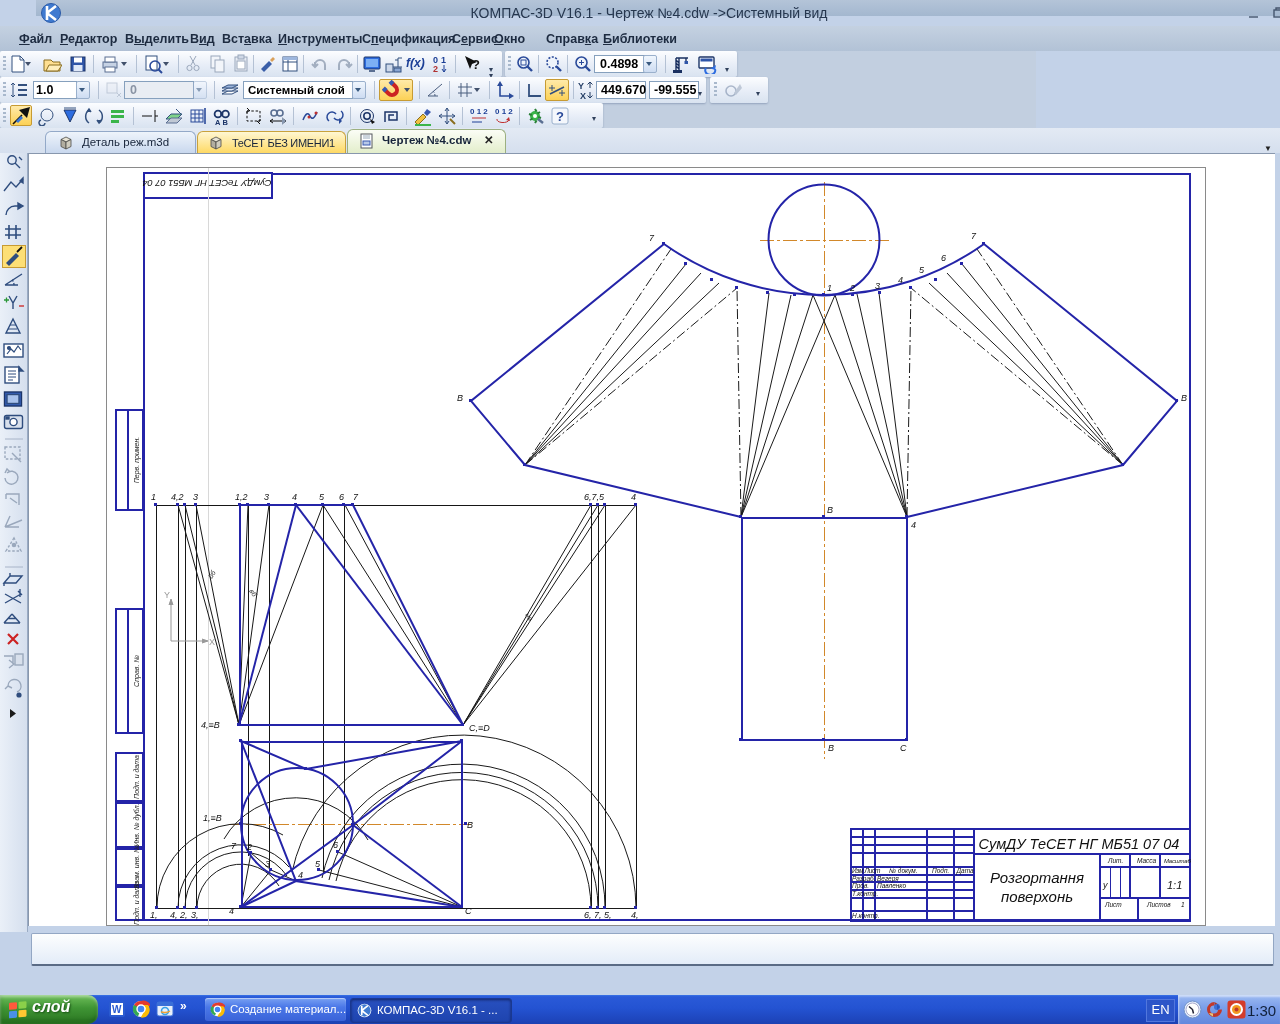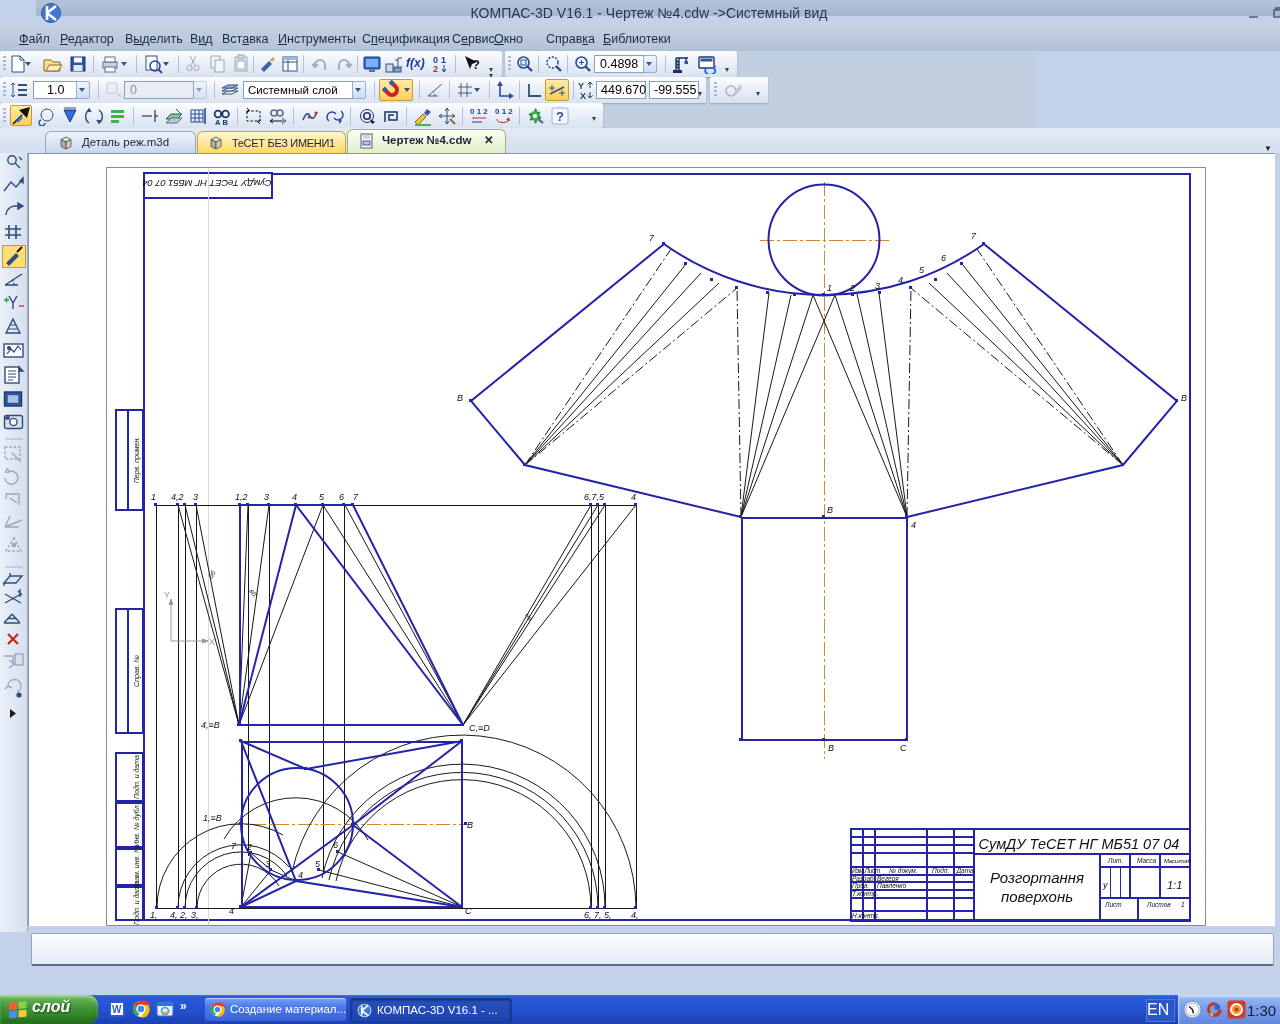--- a/index.html
+++ b/index.html
@@ -6,33 +6,33 @@
        font-family:"Liberation Sans", sans-serif;background:#c3d2e8;}
   .abs{position:absolute;}
   
   #titlebar{left:0;top:0;width:1280px;height:16px;
     background:linear-gradient(#b4c4d8,#a3b7cf);margin-left:36px;}
   #title-text{left:0;top:5px;width:1226px;text-align:center;
     font-size:14px;color:#26374f;}
   
   #menubar{left:0;top:26px;width:1280px;height:25px;
     background:linear-gradient(#c4d1e1,#b2c2d6);font-size:12.5px;color:#1d2b40;}
-  .menuitem{top:6px;}
+  .menuitem{top:6px;font-weight:bold;}
   .menuitem u{text-decoration:underline;}
   
   #dock{left:0;top:51px;width:1036px;height:77px;background:#c2cfe0;}
   .tpanel{position:absolute;height:26px;background:linear-gradient(#fcfdff,#e7edf7 55%,#d9e3f0);
      border-radius:2px;box-shadow:0 1px 2px rgba(60,80,120,.35);}
   .grip{position:absolute;width:3px;height:16px;top:5px;
     background:repeating-linear-gradient(#a8b8cc 0 2px,transparent 2px 4px);}
   .tsep{position:absolute;width:1px;height:18px;top:4px;background:#b4c1d4;}
   .ticon{position:absolute;top:3px;width:20px;height:20px;}
   .drop{position:absolute;top:11px;width:0;height:0;border-left:3px solid transparent;border-right:3px solid transparent;border-top:4px solid #41506b;}
   .ovf{position:absolute;top:16px;width:7px;height:7px;font-size:8px;color:#31415c;line-height:6px;}
-  .field{position:absolute;top:4px;height:18px;background:#fff;border:1px solid #86a0bd;font-size:12.5px;color:#000;line-height:17px;box-sizing:border-box;}
+  .field{position:absolute;top:4px;height:18px;background:#fff;border:1px solid #86a0bd;font-size:12.5px;color:#000;line-height:17px;box-sizing:border-box;font-weight:bold;}
   .combodrop{position:absolute;top:4px;width:14px;height:18px;background:linear-gradient(#f0f6fd,#cddcf2);border:1px solid #9ab0cc;border-radius:2px;box-sizing:border-box;}
   .combodrop:after{content:"";position:absolute;left:2px;top:6px;border-left:3px solid transparent;border-right:3px solid transparent;border-top:4px solid #3a5a80;}
   .hl{position:absolute;background:linear-gradient(#ffeaa9,#fcd156);border:1px solid #c79b33;border-radius:2px;box-sizing:border-box;}
   
   #tabbar{left:0;top:128px;width:1280px;height:25px;background:linear-gradient(#e3eaf4,#d5dfee);}
   .tab{position:absolute;top:3px;height:22px;border-radius:6px 6px 0 0;font-size:11.5px;color:#17243a;box-sizing:border-box;white-space:nowrap;}
   
   #canvas{left:28px;top:153px;width:1246px;height:772px;background:#fff;border-top:1px solid #8897ad;border-left:1px solid #8897ad;}
   #lpanel{left:0;top:153px;width:28px;height:779px;background:linear-gradient(90deg,#eaf0f8,#d5dfee);border-right:1px solid #9aabc4;box-sizing:border-box;}
   
@@ -195,21 +195,21 @@
       </svg>
       <div class="ovf" style="left:220px">▾</div>
     </div>
 
     <div class="tpanel" style="left:0;top:26px;width:706px">
       <div class="grip" style="left:3px"></div>
       <svg class="ticon" style="left:9px" viewBox="0 0 20 20" stroke="#33507e" fill="none">
         <path d="M4,3 v14 M2,5 l2,-2 2,2 M2,15 l2,2 2,-2"></path>
         <path d="M9,5 h9 M9,10 h9 M9,15 h9" stroke-width="2"></path>
       </svg>
-      <div class="field" style="left:33px;width:44px;padding-left:13px">1.0</div>
+      <div class="field" style="left:33px;width:44px;padding-left:2px">1.0</div>
       <div class="combodrop" style="left:76px"></div>
       <div class="tsep" style="left:98px"></div>
       <svg class="ticon" style="left:104px" viewBox="0 0 20 20" opacity="0.5">
         <rect x="3" y="3" width="10" height="10" fill="#e8ecf4" stroke="#9aa7bb"></rect>
         <path d="M13,13 l4,4 M13,17 l4,-4" stroke="#9aa7bb"></path>
       </svg>
       <div class="field" style="left:124px;width:70px;background:#e9edf3;color:#8a94a4;padding-left:5px">0</div>
       <div class="combodrop" style="left:193px;opacity:.55"></div>
       <div class="tsep" style="left:214px"></div>
       <svg class="ticon" style="left:220px" viewBox="0 0 20 20">
@@ -862,21 +862,21 @@
     </div>
     <div class="taskbtn abs" style="left:350px;width:160px;background:linear-gradient(#2850c0,#1e44ae);box-shadow:inset 0 1px 3px rgba(0,0,30,.55);border:1px solid #1a3890">
       <svg class="abs" style="left:6px;top:4px" width="15" height="15" viewBox="0 0 22 22">
         <circle cx="11" cy="11" r="10" fill="#fff"></circle>
         <circle cx="11" cy="11" r="9" fill="#3f7ad0"></circle>
         <path d="M7 4 L7 18 M7 11 L16 4 M7 11 L16 18" stroke="#fff" stroke-width="2.4" fill="none"></path>
       </svg>
       <span class="abs" style="left:26px">КОМПАС-3D V16.1 - ...</span>
     </div>
 
-    <div class="abs" style="left:1146px;top:4px;width:27px;height:21px;background:#2c55c8;border:1px solid #5277dd;color:#fff;font-size:16px;text-align:left;line-height:20px">EN</div>
+    <div class="abs" style="left:1146px;top:4px;width:27px;height:21px;background:#2c55c8;border:1px solid #5277dd;color:#fff;font-size:13px;text-align:center;line-height:20px">EN</div>
     <div class="abs" style="left:1178px;top:0;width:102px;height:29px;background:linear-gradient(#9dbbf2,#7da0ea 40%,#6288dd);box-shadow:inset 1px 2px 2px rgba(255,255,255,.5)"></div>
     <svg class="abs" style="left:1183px;top:5px" width="19" height="19" viewBox="0 0 19 19">
       <circle cx="9.5" cy="9.5" r="8.5" fill="#e8f2ff" stroke="#7090c8"></circle>
       <circle cx="9.5" cy="9.5" r="6.5" fill="#fff" stroke="#aac"></circle>
       <path d="M9.5,9.5 L6,6.5 M9.5,9.5 l1,4" stroke="#223" stroke-width="1.5"></path>
     </svg>
     <svg class="abs" style="left:1205px;top:5px" width="19" height="19" viewBox="0 0 19 19">
       <path d="M9.5,2 a7.5 7.5 0 1 0 7.5,7.5 l-4,0 a4 4 0 1 1 -4,-4 z" fill="#c0392b"></path>
       <path d="M9.5,2 l4,2.5 -2,3.5 -2,-2 z" fill="#a93226"></path>
       <path d="M4,13 a7 7 0 0 0 4,3.5 l0,-3 z" fill="#e8c87a"></path>

